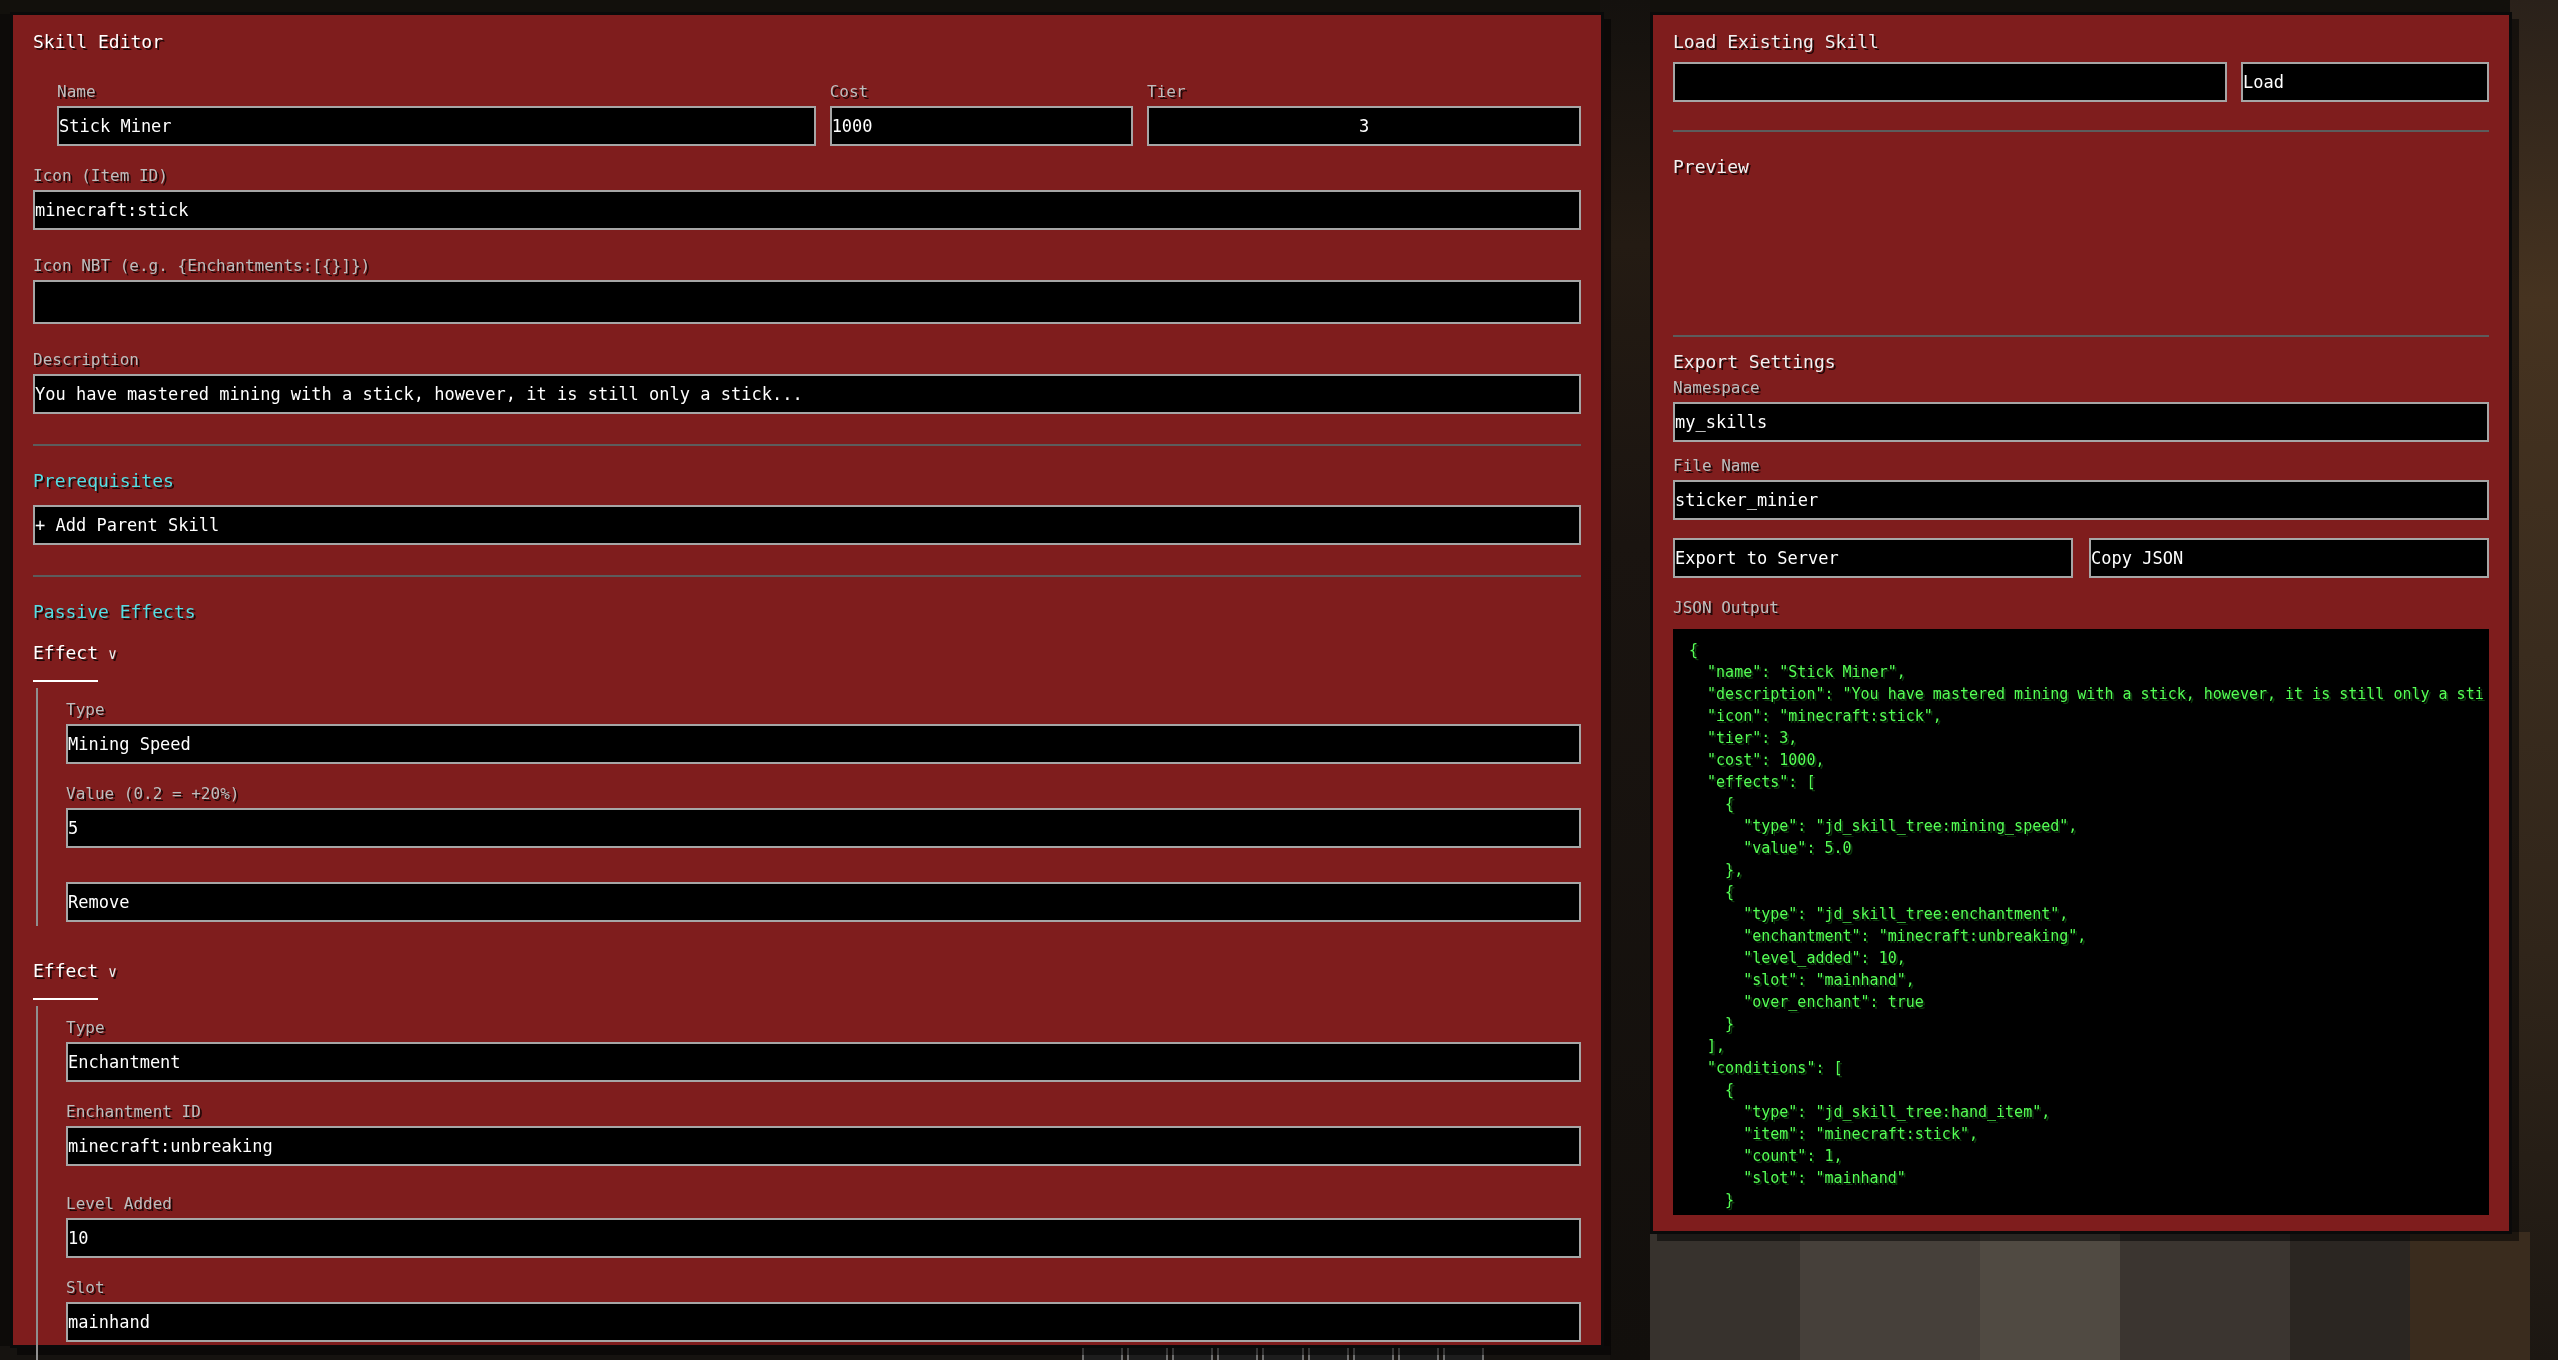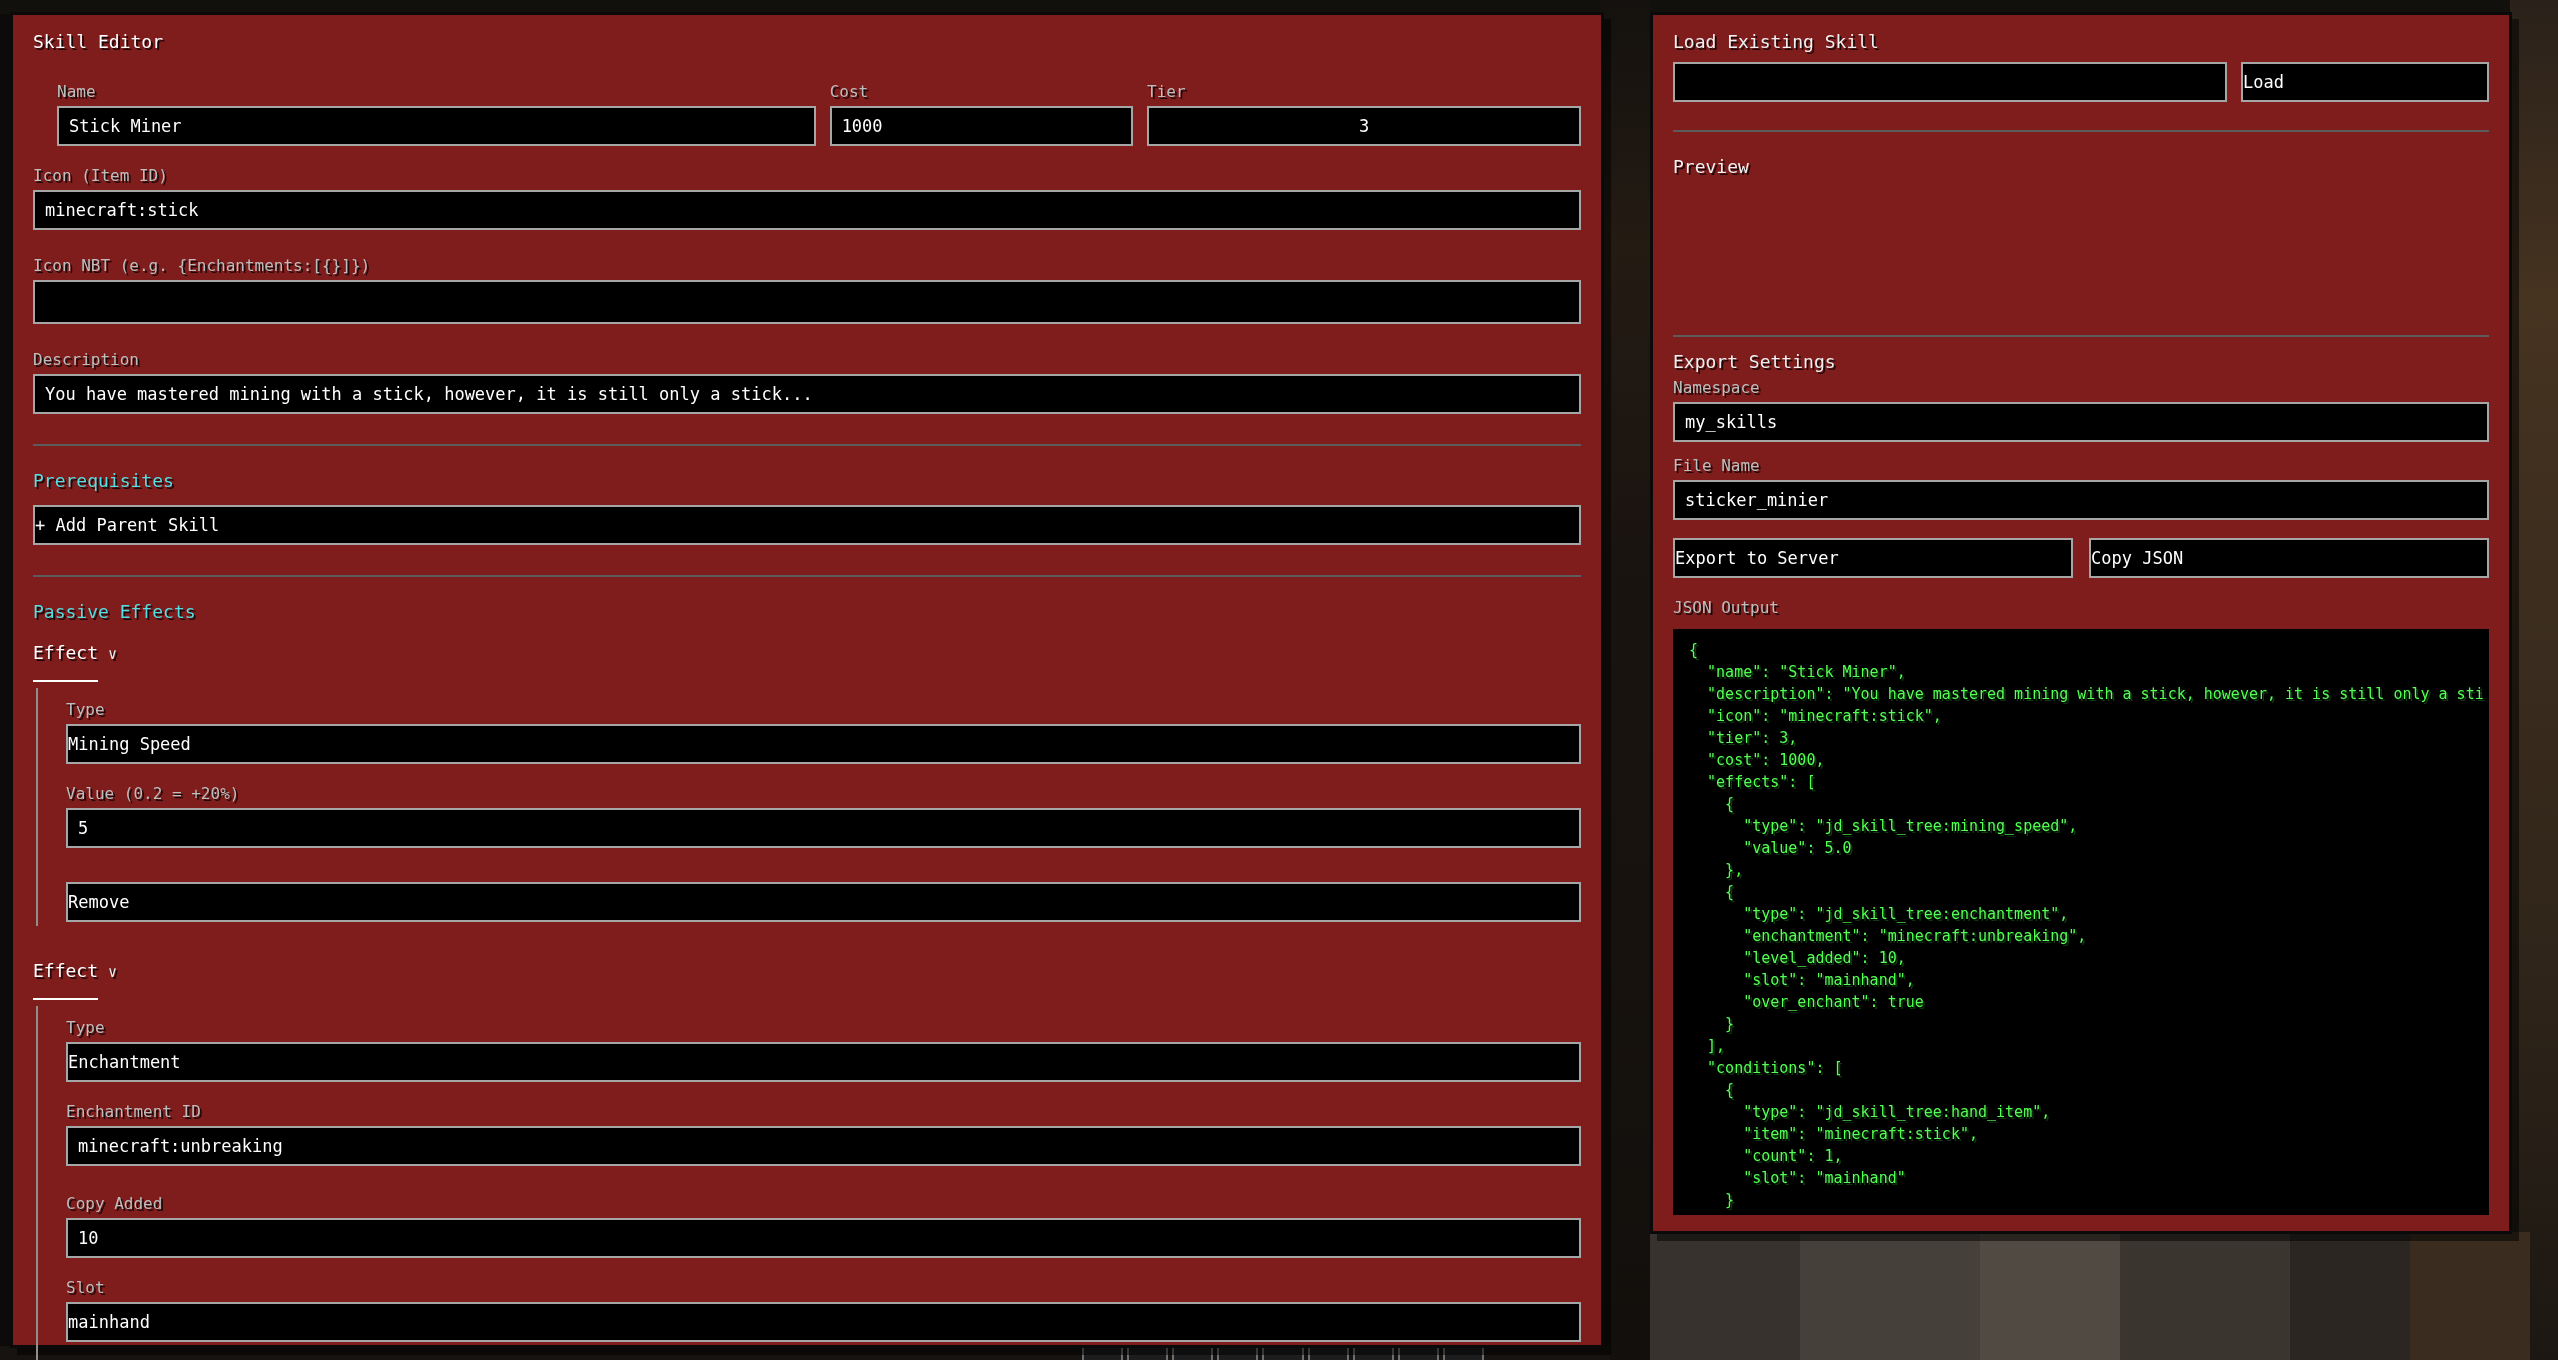--- a/index.html
+++ b/index.html
@@ -43,21 +43,21 @@
   .sub-heading { color: #f0f0f0; font-size: 18px; }
 
   .field-label { color: #bdbdbd; font-size: 16px; margin-bottom: 5px; display: block; }
 
   .mc-input, .mc-button {
     width: 100%; height: 40px;
     background: #000;
     border: 2px solid #a6a6a6;
     color: #fff;
     font-family: inherit; font-size: 17px;
-    padding: 0 10px;
+    padding: 0 0;
     text-shadow: 2px 2px 0 rgba(0,0,0,0.8);
     display: block;
   }
   .mc-input { outline: none; }
   .mc-input.center { text-align: center; }
   .mc-button { text-align: left; cursor: pointer; line-height: 36px; padding: 0; }
 
   .divider { height: 2px; background: #5c5c5c; border: none; }
 
   .row3 { display: flex; gap: 14px; }
@@ -191,21 +191,21 @@
     <span class="eff-label">Effect</span>
     <span class="caret">∨</span>
   </div>
   <div class="effect-group mt6">
     <label class="field-label sh">Type</label>
     <button class="mc-button">Enchantment</button>
 
     <label class="field-label sh mt20">Enchantment ID</label>
     <input class="mc-input sh" value="minecraft:unbreaking" style="">
 
-    <label class="field-label sh mt28">Copy Added</label>
+    <label class="field-label sh mt28">Level Added</label>
     <input class="mc-input sh" value="10" style="">
 
     <label class="field-label sh mt20">Slot</label>
     <button class="mc-button">mainhand</button>
 
     <div class="checkbox-row">
       <div class="mc-checkbox">
         <span>✔</span>
       </div>
       <span class="checkbox-label sh">Allow Over-Enchanting</span>

